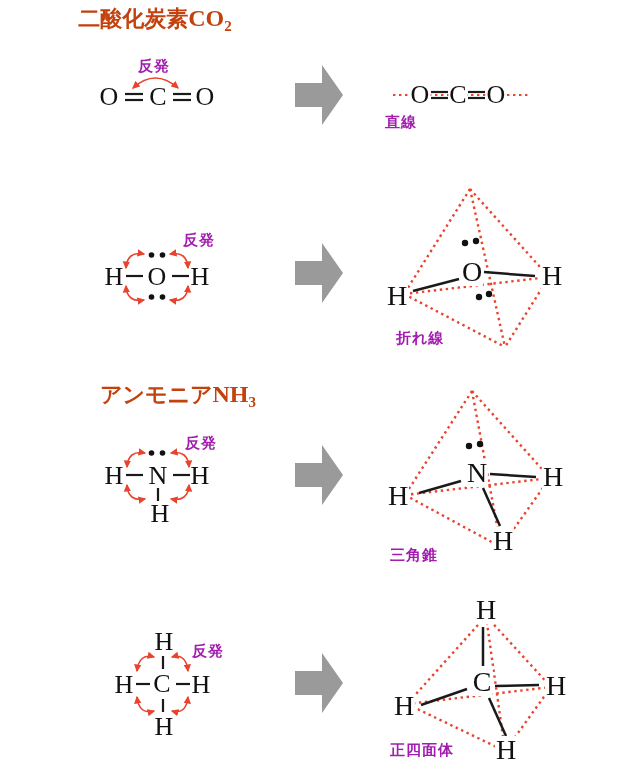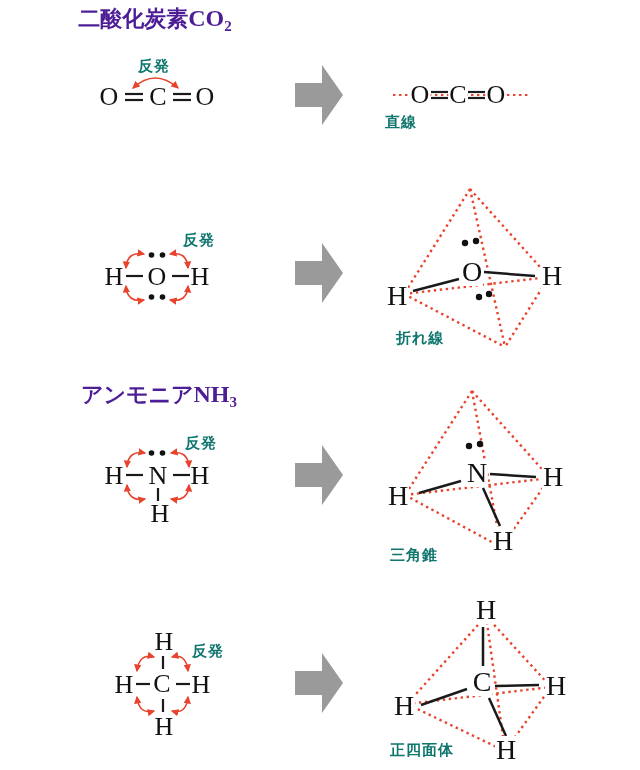--- a/index.html
+++ b/index.html
@@ -1,28 +1,28 @@
 <!DOCTYPE html>
 <html><head>
 <meta charset="utf-8">
 <style>
   html,body{margin:0;padding:0;background:#fff;}
   .canvas{position:relative;width:640px;height:770px;background:#ffffff;overflow:hidden;
           font-family:"Liberation Sans",sans-serif;color:#111;}
   svg.linework{position:absolute;left:0;top:0;}
-  .title{position:absolute;transform:translate(-50%,-50%);white-space:nowrap;color:#4c1d95;}
+  .title{position:absolute;transform:translate(-50%,-50%);white-space:nowrap;color:#c2410c;}
   .t-jp{font-family:"Liberation Sans",sans-serif;font-weight:600;font-size:22px;}
   .t-f{font-family:"Liberation Serif",serif;font-weight:600;font-size:24px;}
   .t-sub{font-family:"Liberation Serif",serif;font-weight:600;font-size:15px;vertical-align:-5px;}
   .atom{position:absolute;transform:translate(-50%,-50%);font-family:"Liberation Serif",serif;
         font-size:26px;line-height:1;color:#111;white-space:nowrap;}
   .atom3d{position:absolute;transform:translate(-50%,-50%);font-family:"Liberation Serif",serif;
         font-size:28px;line-height:1;color:#111;background:#fff;padding:0 1px;white-space:nowrap;}
   .atom-bg{background:#fff;padding:0 1px;}
-  .rlabel{position:absolute;color:#0f766e;font-size:15px;font-weight:600;letter-spacing:1px;white-space:nowrap;}
+  .rlabel{position:absolute;color:#a21caf;font-size:15px;font-weight:600;letter-spacing:1px;white-space:nowrap;}
 </style>
 </head>
 <body>
 
 <div class="canvas">
 
   <svg class="linework" width="640" height="770" viewBox="0 0 640 770">
     <defs>
       <marker id="ah" viewBox="0 0 7 7" refX="5.5" refY="3.5" markerWidth="5.2" markerHeight="5.2" orient="auto-start-reverse">
         <path d="M0,0.4 L6.6,3.5 L0,6.6 z" fill="#e8432d"></path>
@@ -162,21 +162,21 @@
 
   <span class="rlabel" style="left:183px;top:231px">反発</span>
   <span class="atom" style="left:114px;top:277px">H</span>
   <span class="atom" style="left:157px;top:277px">O</span>
   <span class="atom" style="left:200px;top:277px">H</span>
   <span class="atom3d" style="left:397px;top:296px">H</span>
   <span class="atom3d" style="left:472px;top:272px">O</span>
   <span class="atom3d" style="left:552px;top:276px">H</span>
   <span class="rlabel" style="left:396px;top:329px">折れ線</span>
 
-  <div class="title" style="left:159px;top:395px">
+  <div class="title" style="left:178px;top:395px">
     <span class="t-jp">アンモニア</span><span class="t-f">NH</span><span class="t-sub">3</span><span class="t-f"></span>
   </div>
   <span class="rlabel" style="left:185px;top:434px">反発</span>
   <span class="atom" style="left:114px;top:476px">H</span>
   <span class="atom" style="left:158px;top:476px">N</span>
   <span class="atom" style="left:200px;top:476px">H</span>
   <span class="atom" style="left:160px;top:514px">H</span>
   <span class="atom3d" style="left:398px;top:496px">H</span>
   <span class="atom3d" style="left:477px;top:473px">N</span>
   <span class="atom3d" style="left:553px;top:477px">H</span>

